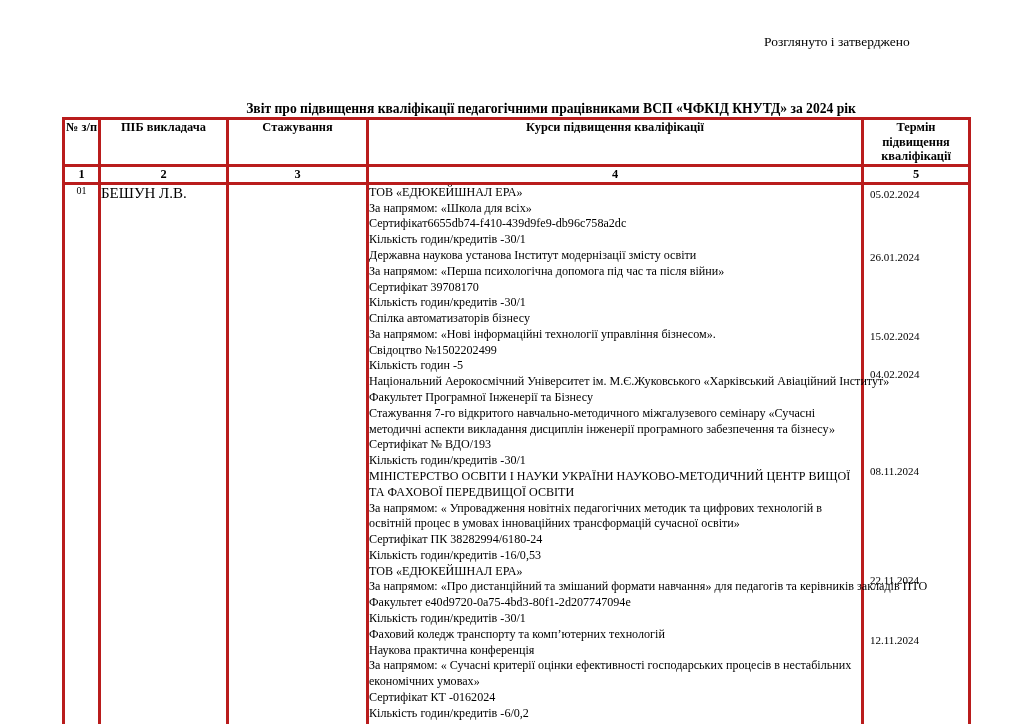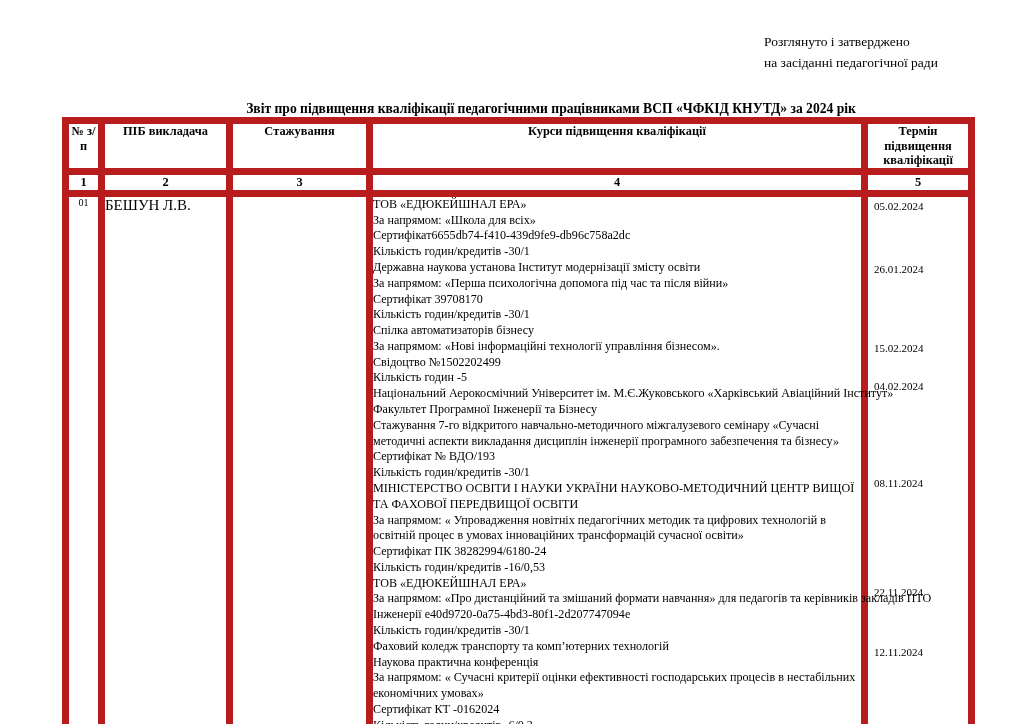--- a/index.html
+++ b/index.html
@@ -44,21 +44,21 @@
   }
   table.main {
     position: absolute;
     top: 117px;
     left: 62px;
     width: 906px;
     border-collapse: collapse;
     table-layout: fixed;
   }
   table.main th, table.main td {
-    border: 7px solid #b91c1c;
+    border: 3px solid #b91c1c;
     vertical-align: top;
     padding: 0;
   }
   th.h {
     text-align: center;
     font-size: 12.4px;
     font-weight: bold;
     line-height: 1.18;
     padding: 2px 2px;
     vertical-align: middle;
@@ -112,21 +112,20 @@
     font-size: 11.6px;
   }
 </style>
 </head>
 <body>
 
 <div class="page">
 
   <div class="header-block">
     <div>Розглянуто і затверджено</div>
-    <div>на засіданні педагогічної ради</div>
   </div>
 
   <div class="doc-title">Звіт про підвищення кваліфікації педагогічними працівниками ВСП «ЧФКІД КНУТД»  за  2024 рік</div>
 
   <table class="main">
     <colgroup>
       <col class="col1">
         <col class="col2">
         <col class="col3">
         <col class="col4">
@@ -172,21 +171,21 @@
           <div class="ln">Факультет Програмної Інженерії та Бізнесу</div>
           <div class="wrap">Стажування  7-го відкритого навчально-методичного міжгалузевого семінару «Сучасні методичні аспекти викладання дисциплін інженерії програмного забезпечення та бізнесу»</div>
           <div class="ln">Сертифікат № ВДО/193</div>
           <div class="ln">Кількість годин/кредитів -30/1</div>
           <div class="wrap">МІНІСТЕРСТВО ОСВІТИ І НАУКИ УКРАЇНИ НАУКОВО-МЕТОДИЧНИЙ ЦЕНТР ВИЩОЇ ТА ФАХОВОЇ ПЕРЕДВИЩОЇ ОСВІТИ</div>
           <div class="wrap">За напрямом: « Упровадження новітніх педагогічних методик та цифрових технологій в освітній процес в умовах інноваційних трансформацій сучасної освіти»</div>
           <div class="ln">Сертифікат ПК 38282994/6180-24</div>
           <div class="ln">Кількість годин/кредитів -16/0,53</div>
           <div class="ln">ТОВ «ЕДЮКЕЙШНАЛ ЕРА»</div>
           <div class="ln">За напрямом: «Про дистанційний та змішаний формати навчання» для педагогів та керівників закладів ПТО</div>
-          <div class="ln">Інженерії e40d9720-0a75-4bd3-80f1-2d207747094e</div>
+          <div class="ln">Факультет e40d9720-0a75-4bd3-80f1-2d207747094e</div>
           <div class="ln">Кількість годин/кредитів -30/1</div>
           <div class="ln">Фаховий коледж транспорту та комп’ютерних технологій</div>
           <div class="ln">Наукова практична конференція</div>
           <div class="wrap">За напрямом: « Сучасні критерії оцінки ефективності господарських процесів в нестабільних економічних умовах»</div>
           <div class="ln">Сертифікат КТ -0162024</div>
           <div class="ln">Кількість годин/кредитів -6/0,2</div>
         </td>
         <td class="body-cell c5">
           <div class="date" style="top:3px">05.02.2024</div>
           <div class="date" style="top:66px">26.01.2024</div>

